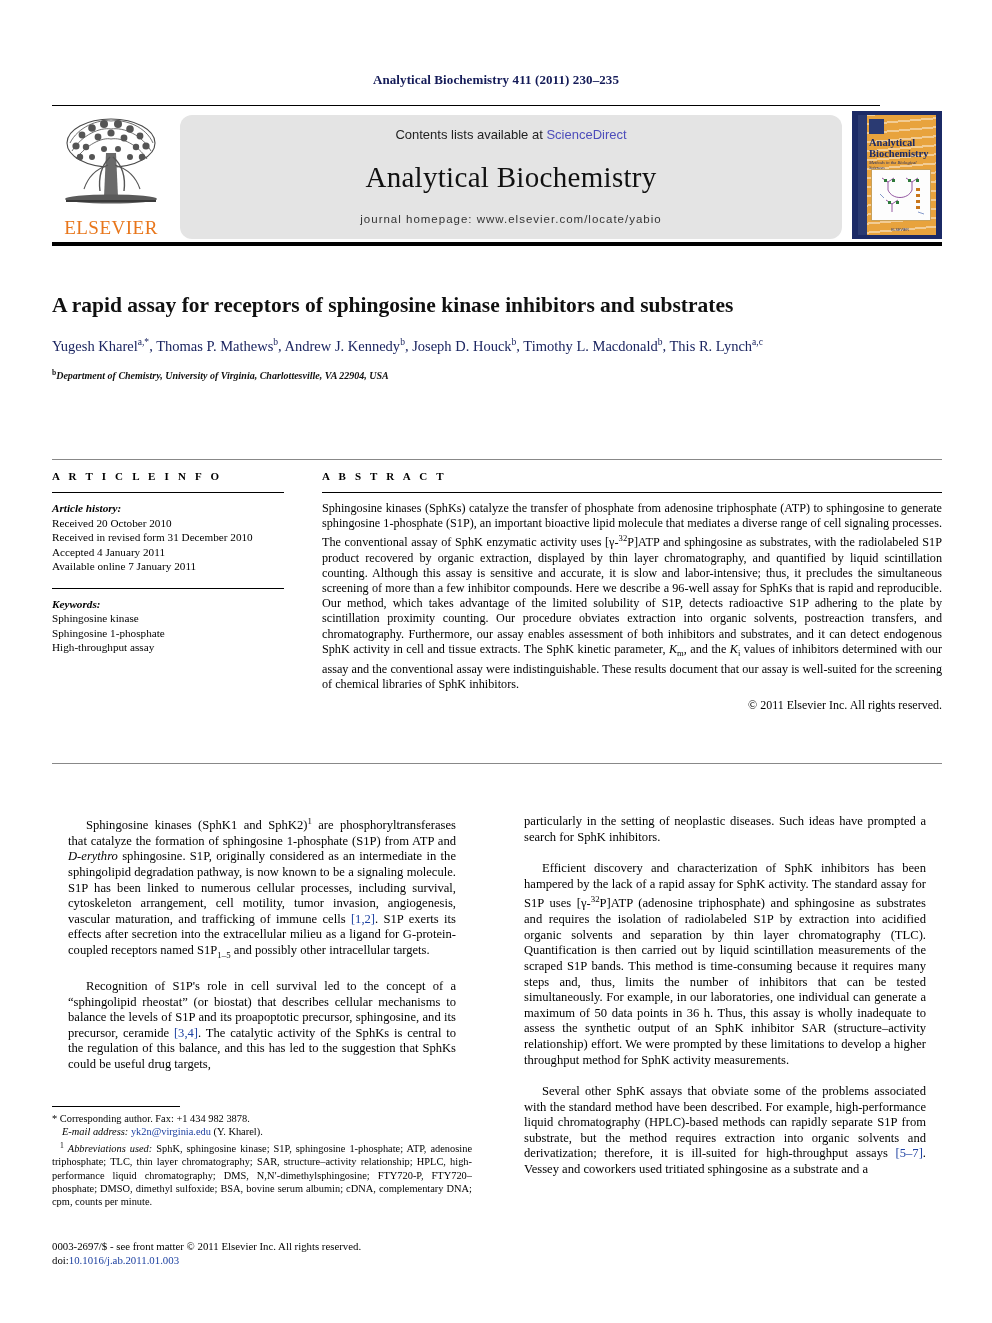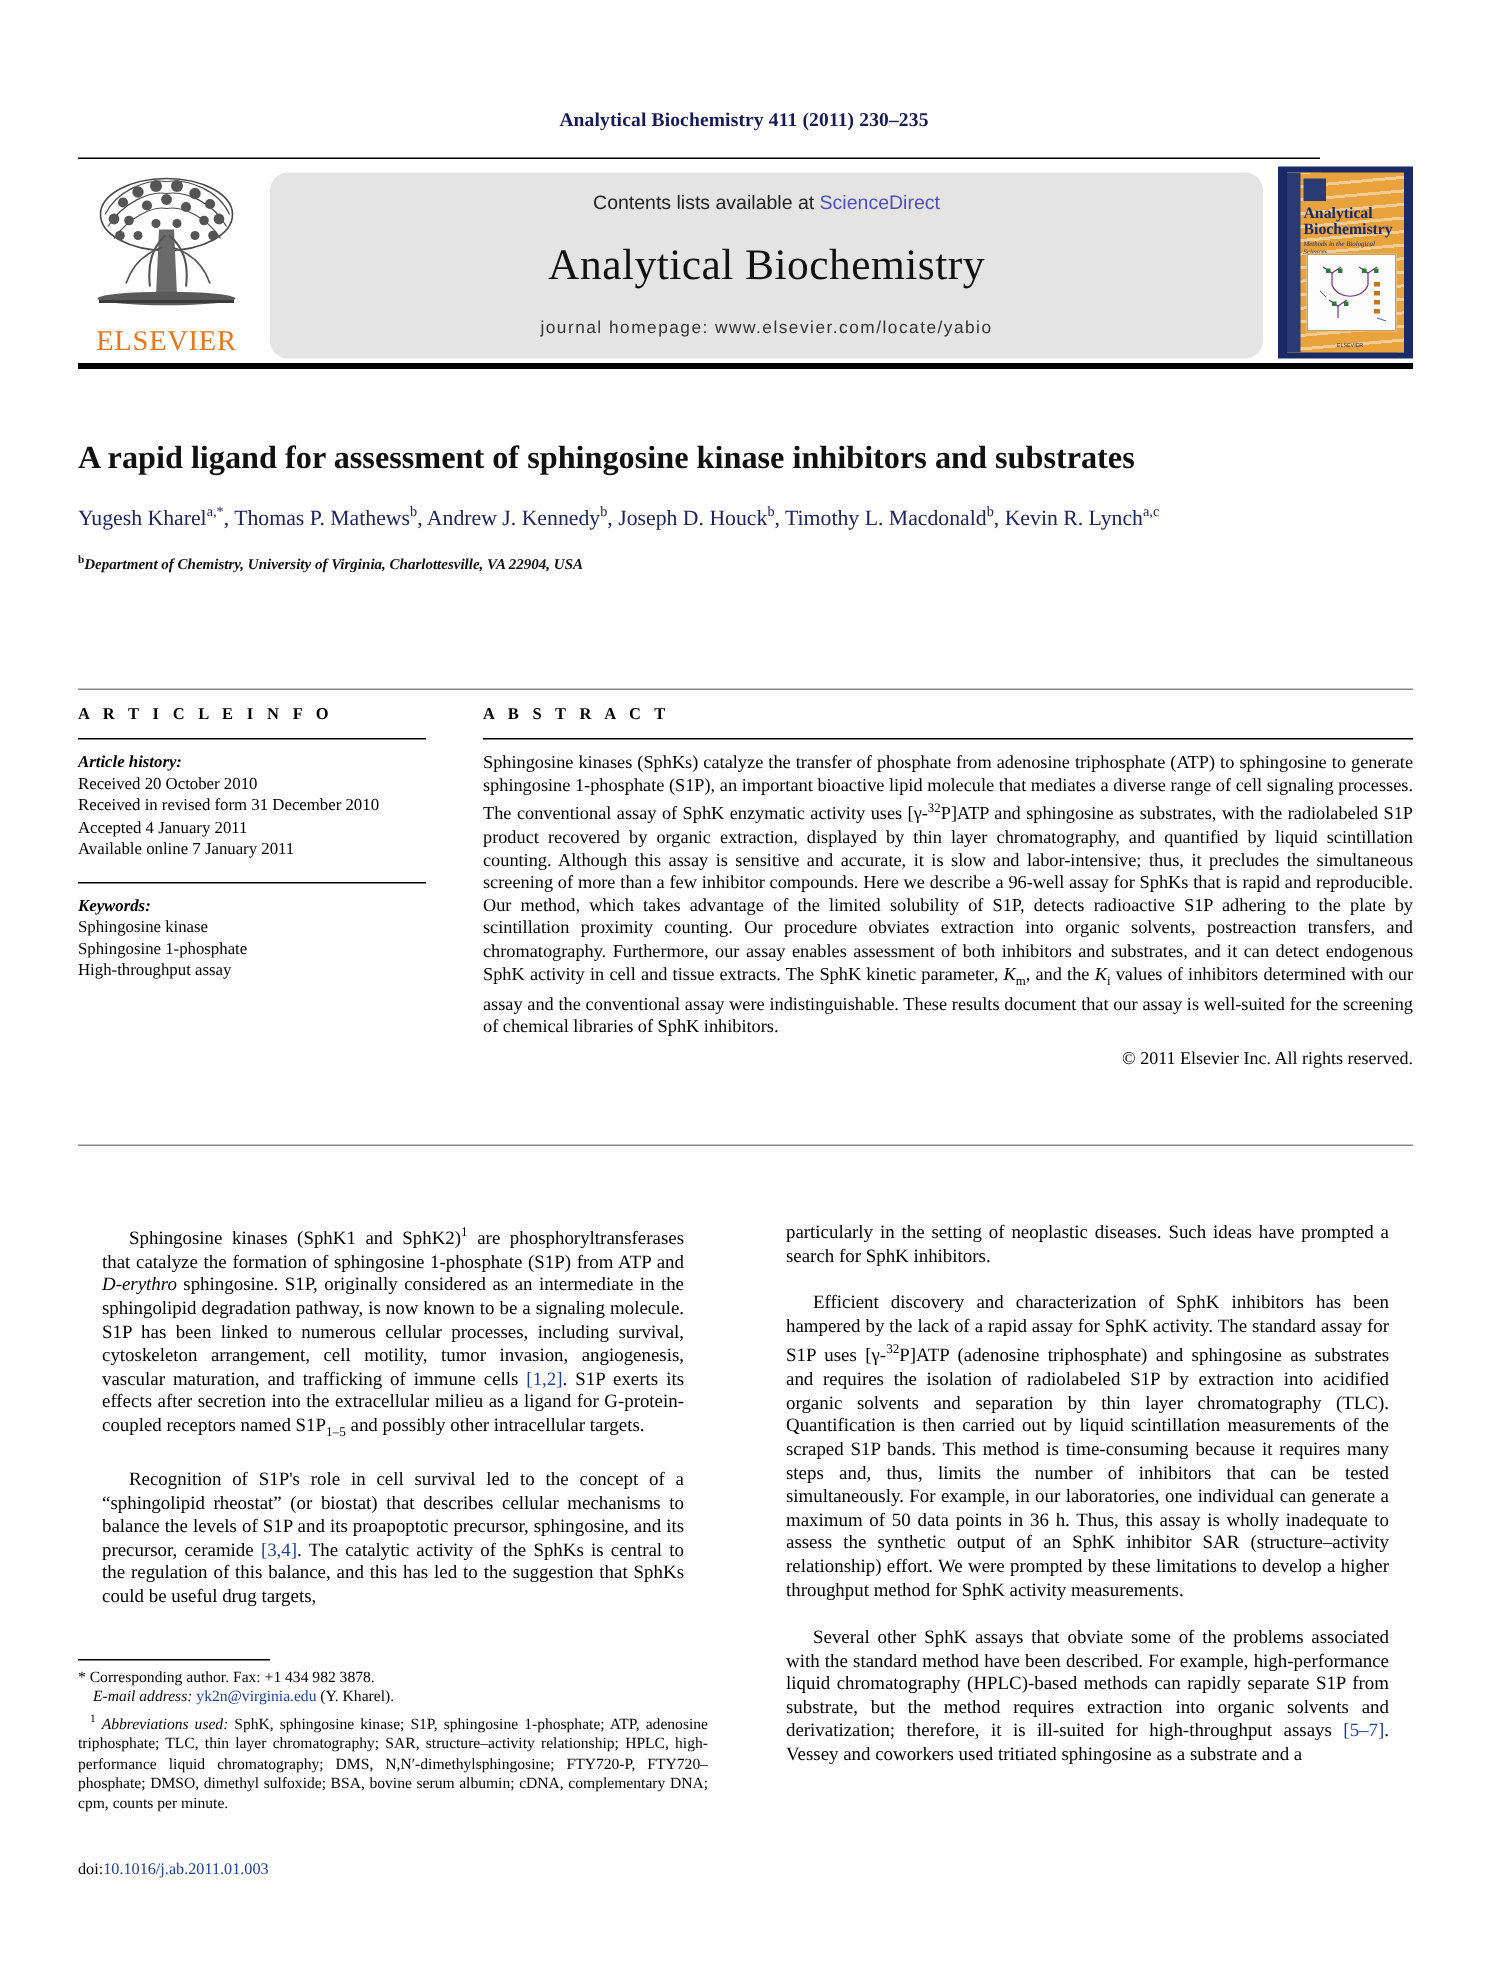--- a/index.html
+++ b/index.html
@@ -384,22 +384,22 @@
           </div>
           <div class="cover-foot">ELSEVIER</div>
         </div>
       </div>
     </div>
 
     <div class="rule-bottom"></div>
   </div>
 
   <div class="title-block">
-    <h1 class="paper-title">A rapid ligand for assessment of sphingosine kinase inhibitors and substrates</h1>
-    <div class="authors"><span>Yugesh Kharel</span><sup>a,*</sup>, <span>Thomas P. Mathews</span><sup>b</sup>, <span>Andrew J. Kennedy</span><sup>b</sup>, <span>Joseph D. Houck</span><sup>b</sup>, <span>Timothy L. Macdonald</span><sup>b</sup>, <span>Kevin R. Lynch</span><sup>a,c</sup></div>
+    <h1 class="paper-title">A rapid assay for receptors of sphingosine kinase inhibitors and substrates</h1>
+    <div class="authors"><span>Yugesh Kharel</span><sup>a,*</sup>, <span>Thomas P. Mathews</span><sup>b</sup>, <span>Andrew J. Kennedy</span><sup>b</sup>, <span>Joseph D. Houck</span><sup>b</sup>, <span>Timothy L. Macdonald</span><sup>b</sup>, <span>This R. Lynch</span><sup>a,c</sup></div>
     <div class="affils">
         <div><sup>b</sup><span>Department of Chemistry, University of Virginia, Charlottesville, VA 22904, USA</span></div>
       </div>
   </div>
 
   <div class="info-rule-top"></div>
 
   <div class="info-col">
     <div class="sec-head">A R T I C L E    I N F O</div>
     <div class="sec-rule"></div>
@@ -444,16 +444,17 @@
   </div>
 
   <div class="footnotes">
     <div class="fn-rule"></div>
     <p class="fn"><span>*</span><span> Corresponding author. Fax: +1 434 982 3878.</span></p>
     <p class="fn" style="text-indent:10px"><span class="it">E-mail address:</span> <span class="email">yk2n@virginia.edu</span><span> (Y. Kharel).</span></p>
     <p class="fn" style="text-indent:8px"><sup>1</sup> <span class="it">Abbreviations used:</span><span> SphK, sphingosine kinase; S1P, sphingosine 1-phosphate; ATP, adenosine triphosphate; TLC, thin layer chromatography; SAR, structure–activity relationship; HPLC, high-performance liquid chromatography; DMS, N,N′-dimethylsphingosine; FTY720-P, FTY720–phosphate; DMSO, dimethyl sulfoxide; BSA, bovine serum albumin; cDNA, complementary DNA; cpm, counts per minute.</span></p>
   </div>
 
   <div class="issn-block">
+    <p class="issn">0003-2697/$ - see front matter © 2011 Elsevier Inc. All rights reserved.</p>
     <p class="issn"><span>doi:</span><span class="doi-link">10.1016/j.ab.2011.01.003</span></p>
   </div>
 
 </div>
 
 </body></html>

